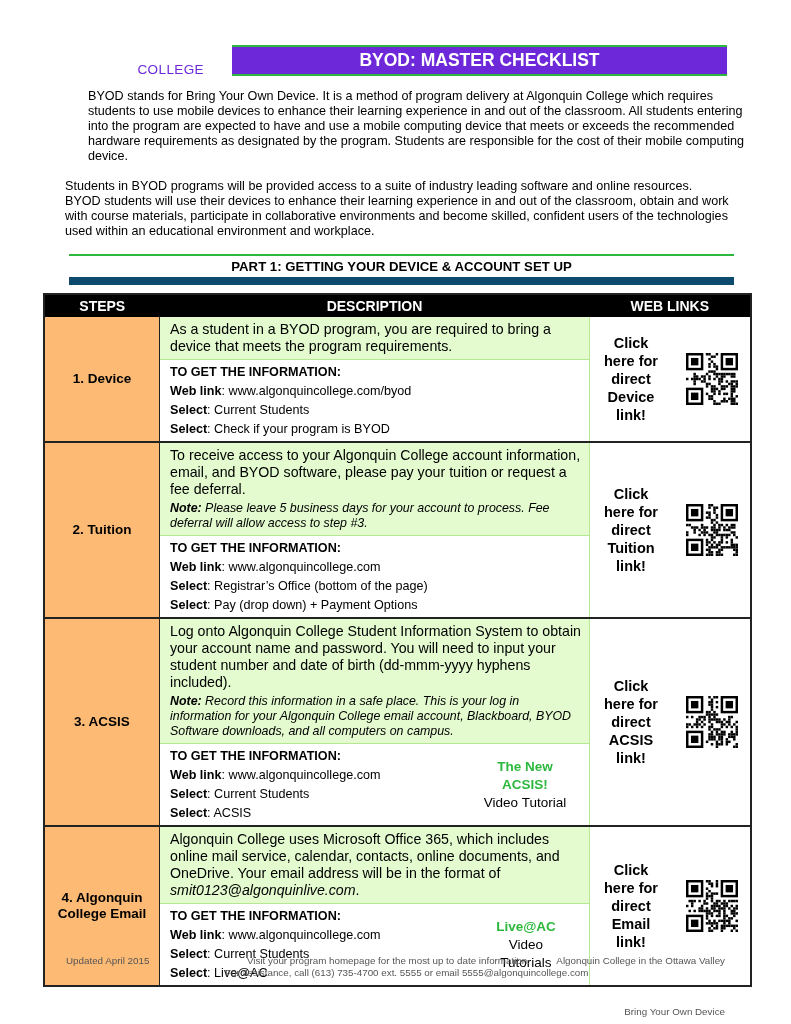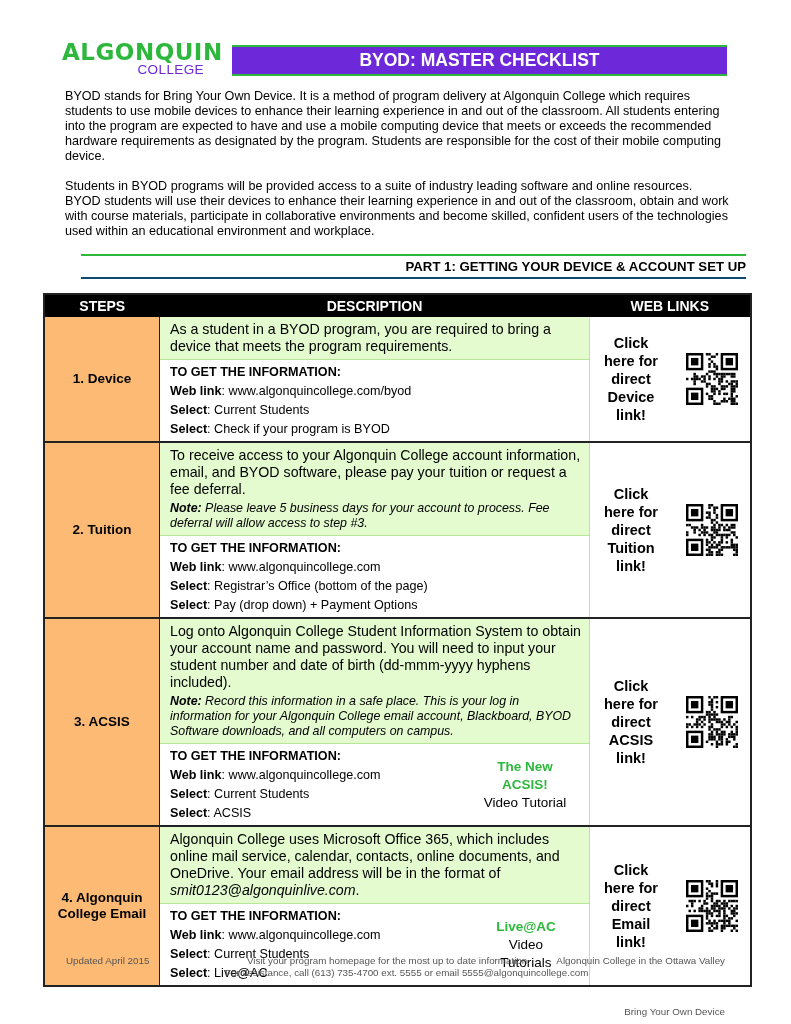--- a/index.html
+++ b/index.html
@@ -18,26 +18,26 @@
     color: #6d28d9; letter-spacing: 0.4px; line-height: 16px;
   }
   .title-bar {
     position: absolute; left: 232px; top: 45px; width: 495px; height: 27px;
     background: #6d28d9; border-top: 2px solid #2db83d; border-bottom: 2px solid #2db83d;
     color: #fff; font-weight: bold; font-size: 17.5px; text-align: center; line-height: 27px;
   }
   .intro {
     position: absolute; left: 65px; width: 665px; font-size: 12.6px; line-height: 15px;
   }
-  .intro.p1 { top: 89px; }
+  .intro.p1 { top: 89px; margin-left: 23px; }
   .intro.p2 { top: 179px; }
   .part-title {
-    position: absolute; left: 81px; top: 254px; width: 665px; height: 21px;
-    border-top: 2px solid #2db83d; border-bottom: 2px solid #0c4a6e;
-    font-weight: bold; font-size: 13.2px; text-align: right; line-height: 21px;
+    position: absolute; left: 69px; top: 254px; width: 665px; height: 21px;
+    border-top: 2px solid #2db83d; border-bottom: 8px solid #0c4a6e;
+    font-weight: bold; font-size: 13.2px; text-align: center; line-height: 21px;
   }
   table.checklist {
     position: absolute; left: 43px; top: 293px; width: 709px;
     border-collapse: collapse; border: 2px solid #222;
   }
   table.checklist th {
     background: #000; color: #fff; font-weight: bold; font-size: 14px;
     height: 22px; padding: 0;
   }
   table.checklist td { padding: 0; vertical-align: middle; }
@@ -66,21 +66,20 @@
   .side-video {
     position: absolute; right: 14px; text-align: center; font-size: 13.5px; line-height: 18px;
   }
   .side-video .vt-title { color: #2db83d; font-weight: bold; }
   .footer { position: absolute; font-size: 9.8px; color: #555; line-height: 12px; }
 </style>
 </head>
 <body>
 
 <div class="logo">
-  <div class="l1">ALGONQUIN</div>
   <div class="l2">COLLEGE</div>
 </div>
 <div class="title-bar">BYOD: MASTER CHECKLIST</div>
 
 <div class="intro p1">BYOD stands for Bring Your Own Device. It is a method of program delivery at Algonquin College which requires students to use mobile devices to enhance their learning experience in and out of the classroom. All students entering into the program are expected to have and use a mobile computing device that meets or exceeds the recommended hardware requirements as designated by the program. Students are responsible for the cost of their mobile computing device.</div>
 <div class="intro p2">Students in BYOD programs will be provided access to a suite of industry leading software and online resources. BYOD students will use their devices to enhance their learning experience in and out of the classroom, obtain and work with course materials, participate in collaborative environments and become skilled, confident users of the technologies used within an educational environment and workplace.</div>
 
 <div class="part-title">PART 1: GETTING YOUR DEVICE &amp; ACCOUNT SET UP</div>
 
 <table class="checklist">

